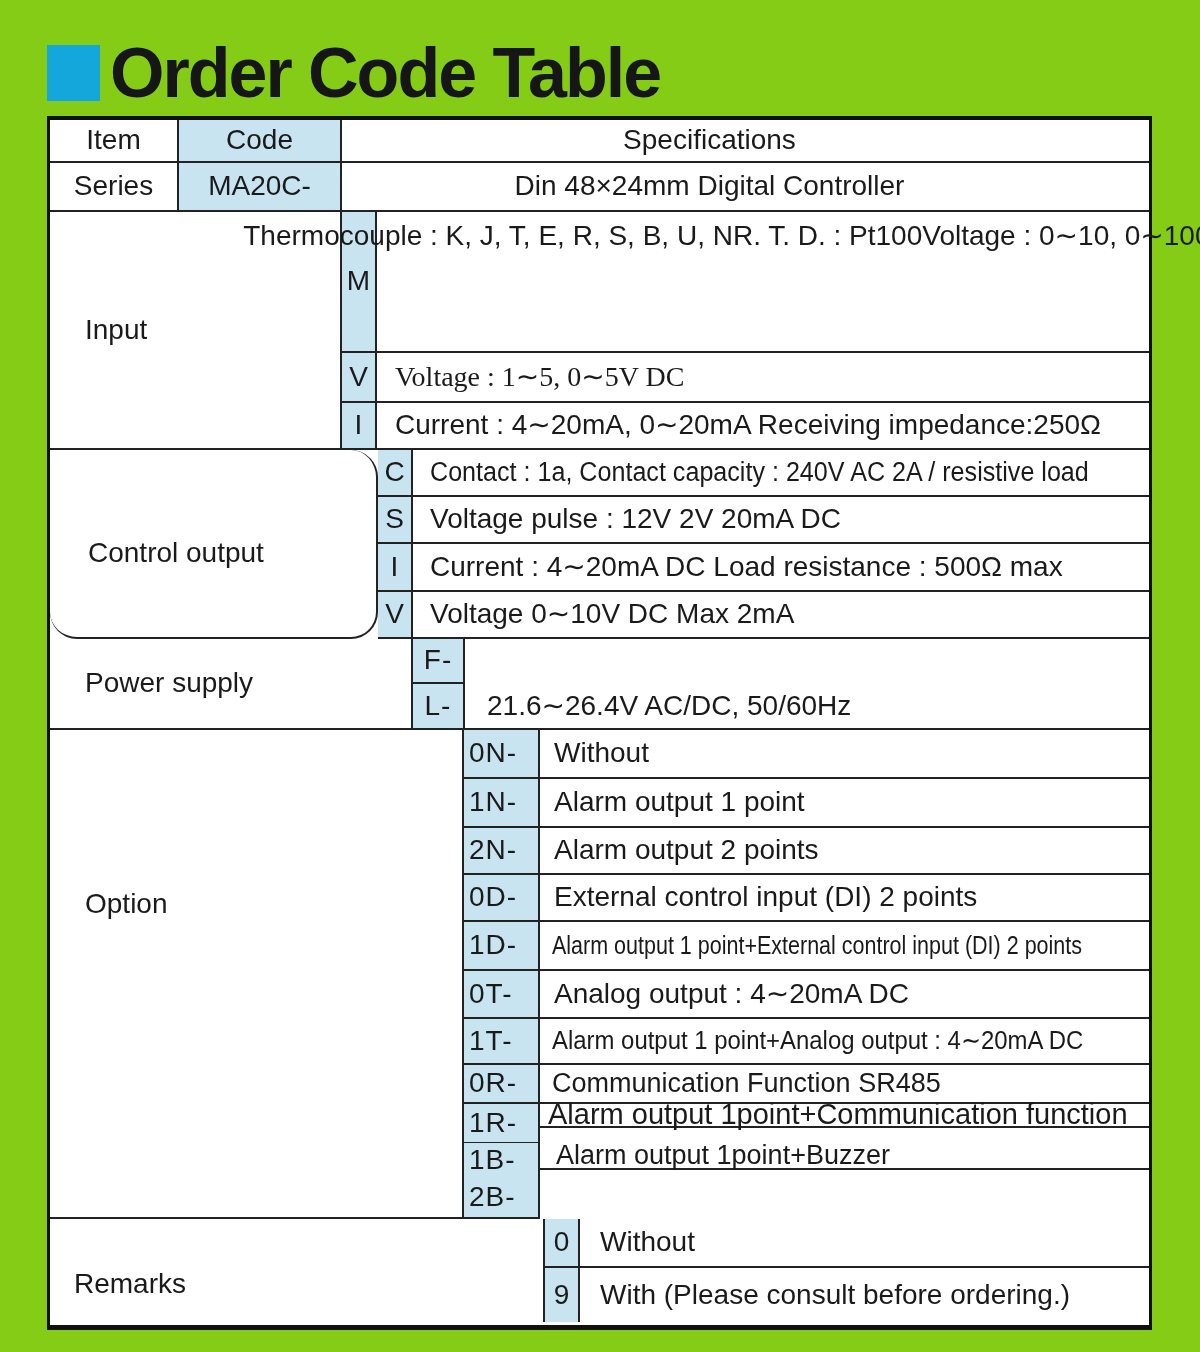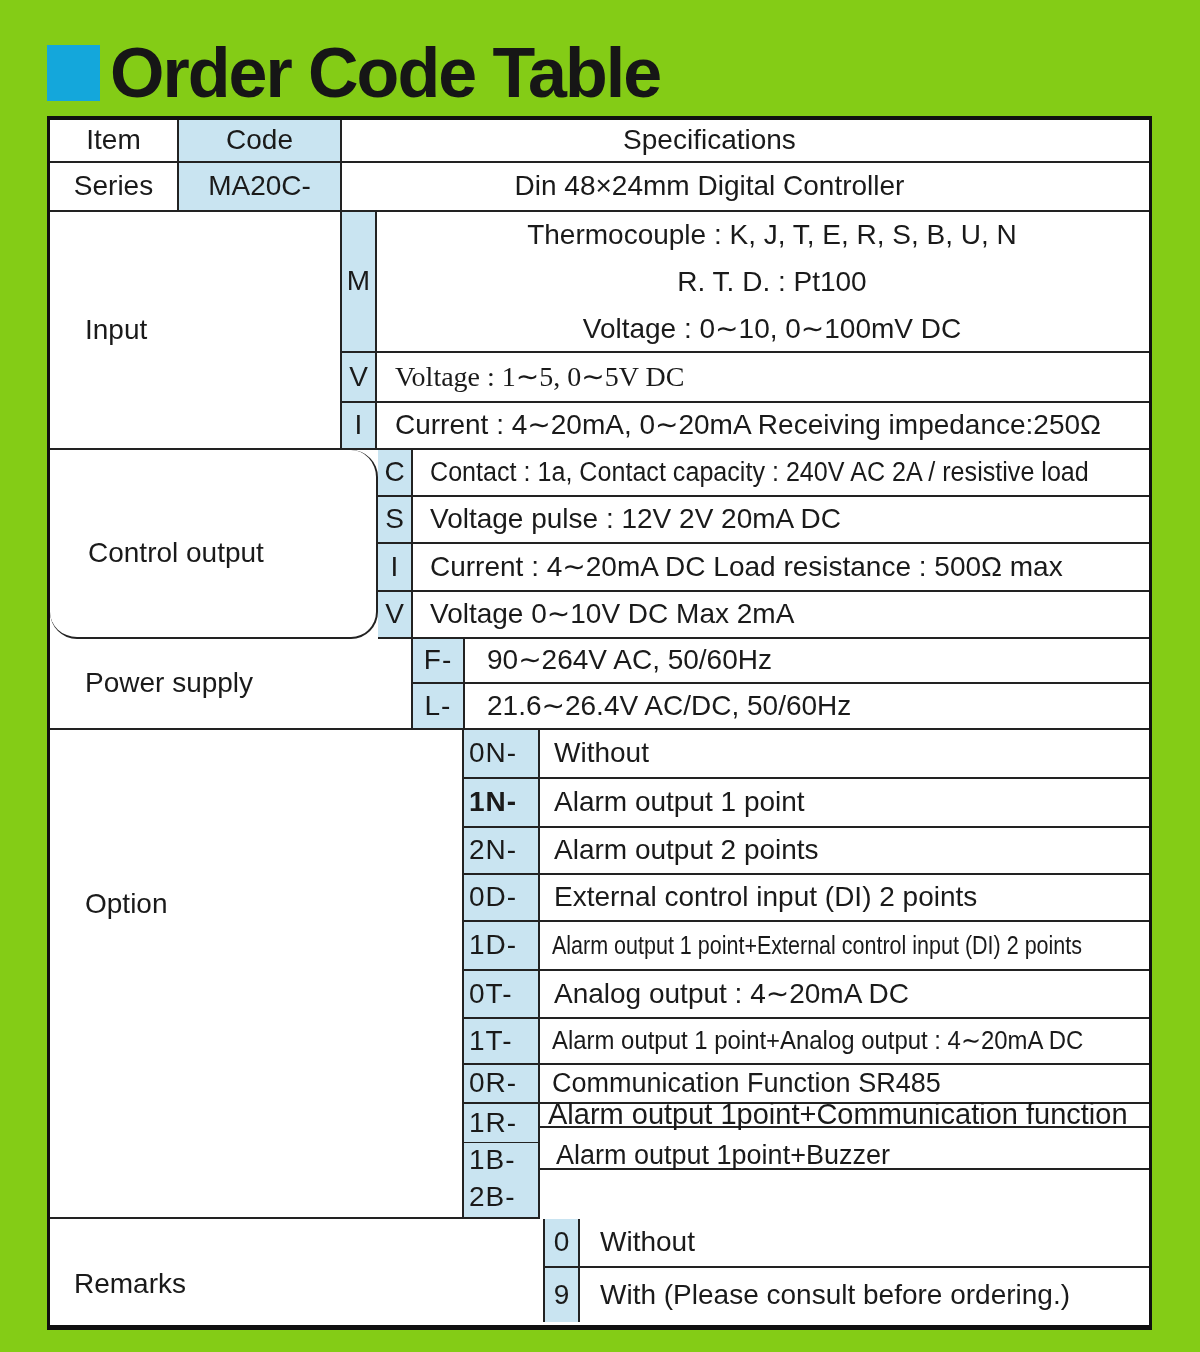--- a/index.html
+++ b/index.html
@@ -19,21 +19,21 @@
   .blue{background:#c9e4f1;}
   .center{justify-content:center;}
   .codecell{letter-spacing:1px;}
   .shift-left{padding-right:72px;}
   .cond93{font-size:27px;}
   .cond93 > span{transform:scaleX(0.93);transform-origin:left center;display:inline-block;}
   .cond86{font-size:25px;}
   .cond86 > span{transform:scaleX(0.86);transform-origin:left center;display:inline-block;}
   .cond92{font-size:26px;}
   .cond92 > span{transform:scaleX(0.92);transform-origin:left center;display:inline-block;}
-  .mline{flex-direction:column;align-items:center;justify-content:center;}
+  .mline{flex-direction:row;align-items:flex-start;justify-content:center;}
   .mline span{display:block;line-height:47px;}
 </style>
 </head>
 <body>
 
 <div id="page">
 
   <div id="title-row">
     <div id="title-square"></div>
     <div id="page-title">Order Code Table</div>
@@ -68,30 +68,29 @@
     </div>
     <div class="cell br bb blue center" style="left:328px;top:377px;width:35px;height:47px;">S</div>
     <div class="cell bb" style="left:363px;top:377px;width:736px;height:47px;padding-left:17px;">Voltage pulse : 12V  2V 20mA DC</div>
     <div class="cell br bb blue center" style="left:328px;top:424px;width:35px;height:48px;">I</div>
     <div class="cell bb" style="left:363px;top:424px;width:736px;height:48px;padding-left:17px;">Current : 4∼20mA DC Load resistance : 500Ω max</div>
     <div class="cell br bb blue center" style="left:328px;top:472px;width:35px;height:47px;">V</div>
     <div class="cell bb" style="left:363px;top:472px;width:736px;height:47px;padding-left:17px;">Voltage 0∼10V DC Max 2mA</div>
 
     <div class="cell br bb" style="left:0;top:519px;width:363px;height:91px;padding-left:35px;">Power supply</div>
     <div class="cell br bb blue center codecell" style="left:363px;top:519px;width:52px;height:45px;">F-</div>
-    <div class="cell bb" style="left:415px;top:519px;width:684px;height:45px;padding-left:22px;">90∼264V AC, 50/60Hz</div>
     <div class="cell br bb blue center codecell" style="left:363px;top:564px;width:52px;height:46px;">L-</div>
     <div class="cell bb" style="left:415px;top:564px;width:684px;height:46px;padding-left:22px;">21.6∼26.4V AC/DC, 50/60Hz</div>
 
     <div class="cell br bb" style="left:0;top:610px;width:414px;height:489px;padding-left:35px;padding-top:158px;align-items:flex-start;">Option</div>
 
     <div class="cell br bb blue codecell" style="left:414px;top:610px;width:76px;height:49px;padding-left:5px;">0N-</div>
     <div class="cell bb" style="left:490px;top:610px;width:609px;height:49px;padding-left:14px;">Without</div>
 
-    <div class="cell br bb blue codecell" style="left:414px;top:659px;width:76px;height:49px;padding-left:5px;font-weight:bold;">1N-</div>
+    <div class="cell br bb blue codecell" style="left:414px;top:659px;width:76px;height:49px;padding-left:5px;">1N-</div>
     <div class="cell bb" style="left:490px;top:659px;width:609px;height:49px;padding-left:14px;">Alarm output 1 point</div>
 
     <div class="cell br bb blue codecell" style="left:414px;top:708px;width:76px;height:47px;padding-left:5px;">2N-</div>
     <div class="cell bb" style="left:490px;top:708px;width:609px;height:47px;padding-left:14px;">Alarm output 2 points</div>
 
     <div class="cell br bb blue codecell" style="left:414px;top:755px;width:76px;height:47px;padding-left:5px;">0D-</div>
     <div class="cell bb" style="left:490px;top:755px;width:609px;height:47px;padding-left:14px;">External control input (DI) 2 points</div>
 
     <div class="cell br bb blue codecell" style="left:414px;top:802px;width:76px;height:49px;padding-left:5px;">1D-</div>
     <div class="cell bb cond86" style="left:490px;top:802px;width:609px;height:49px;padding-left:12px;">

